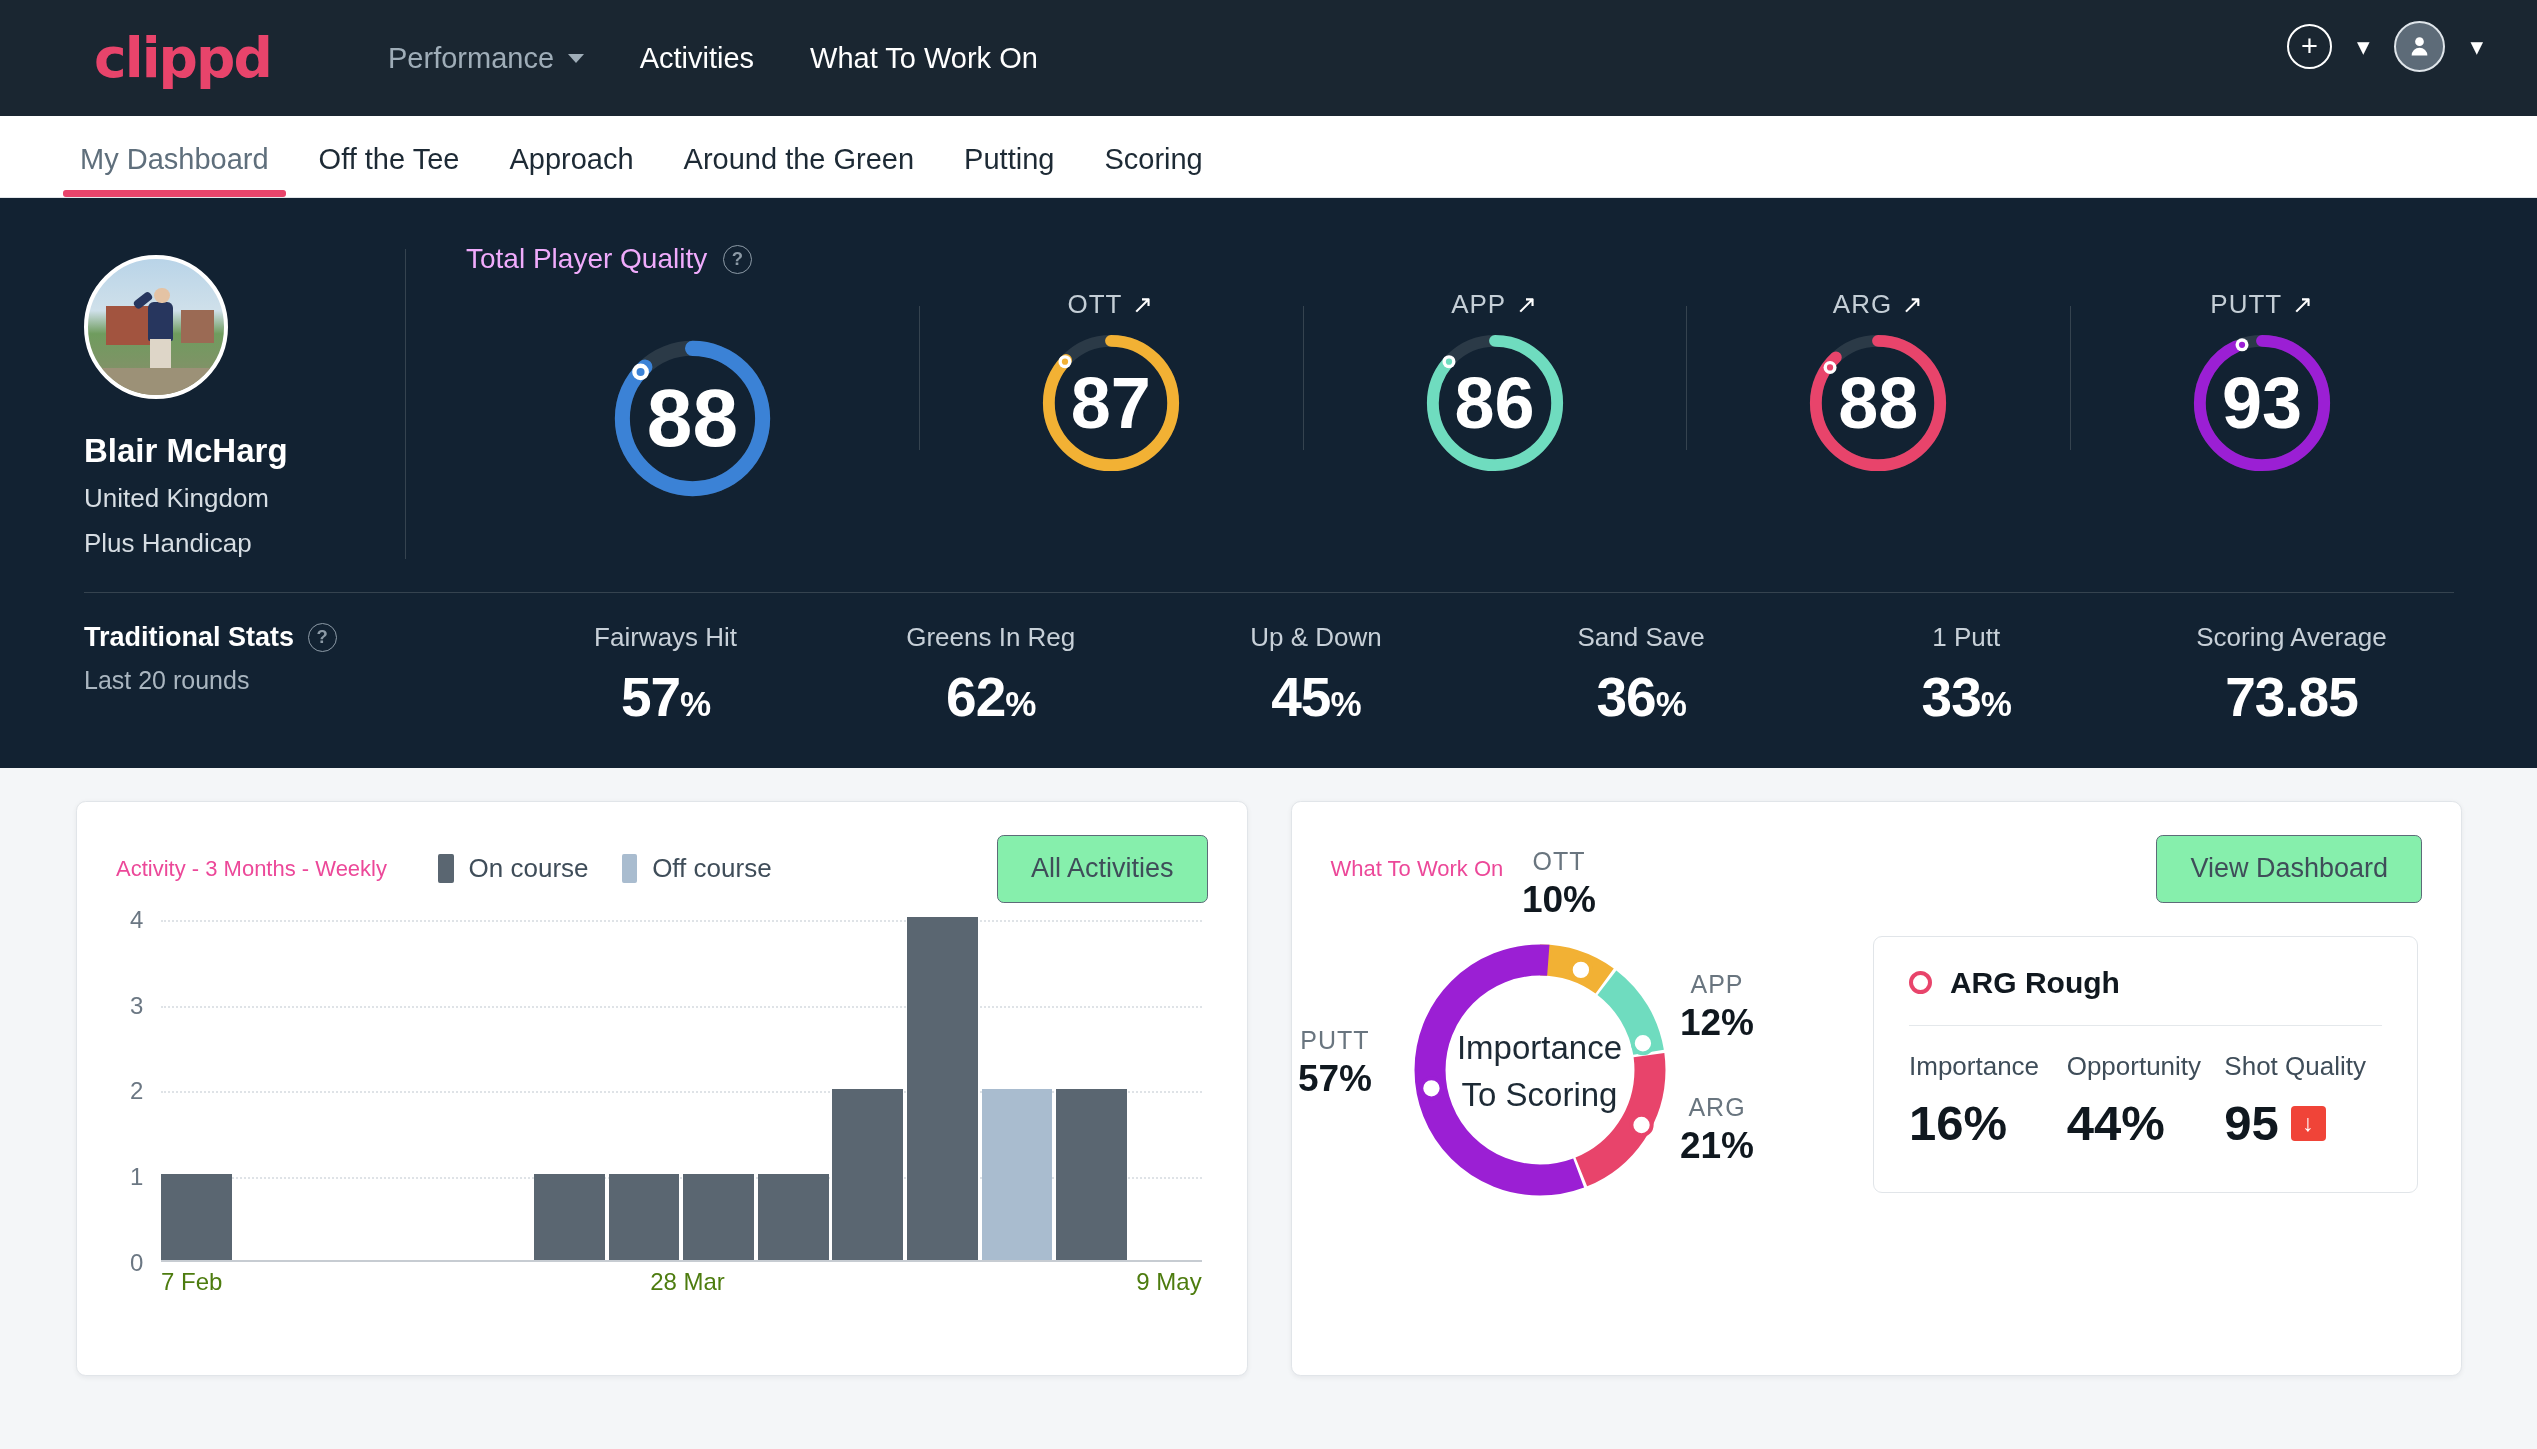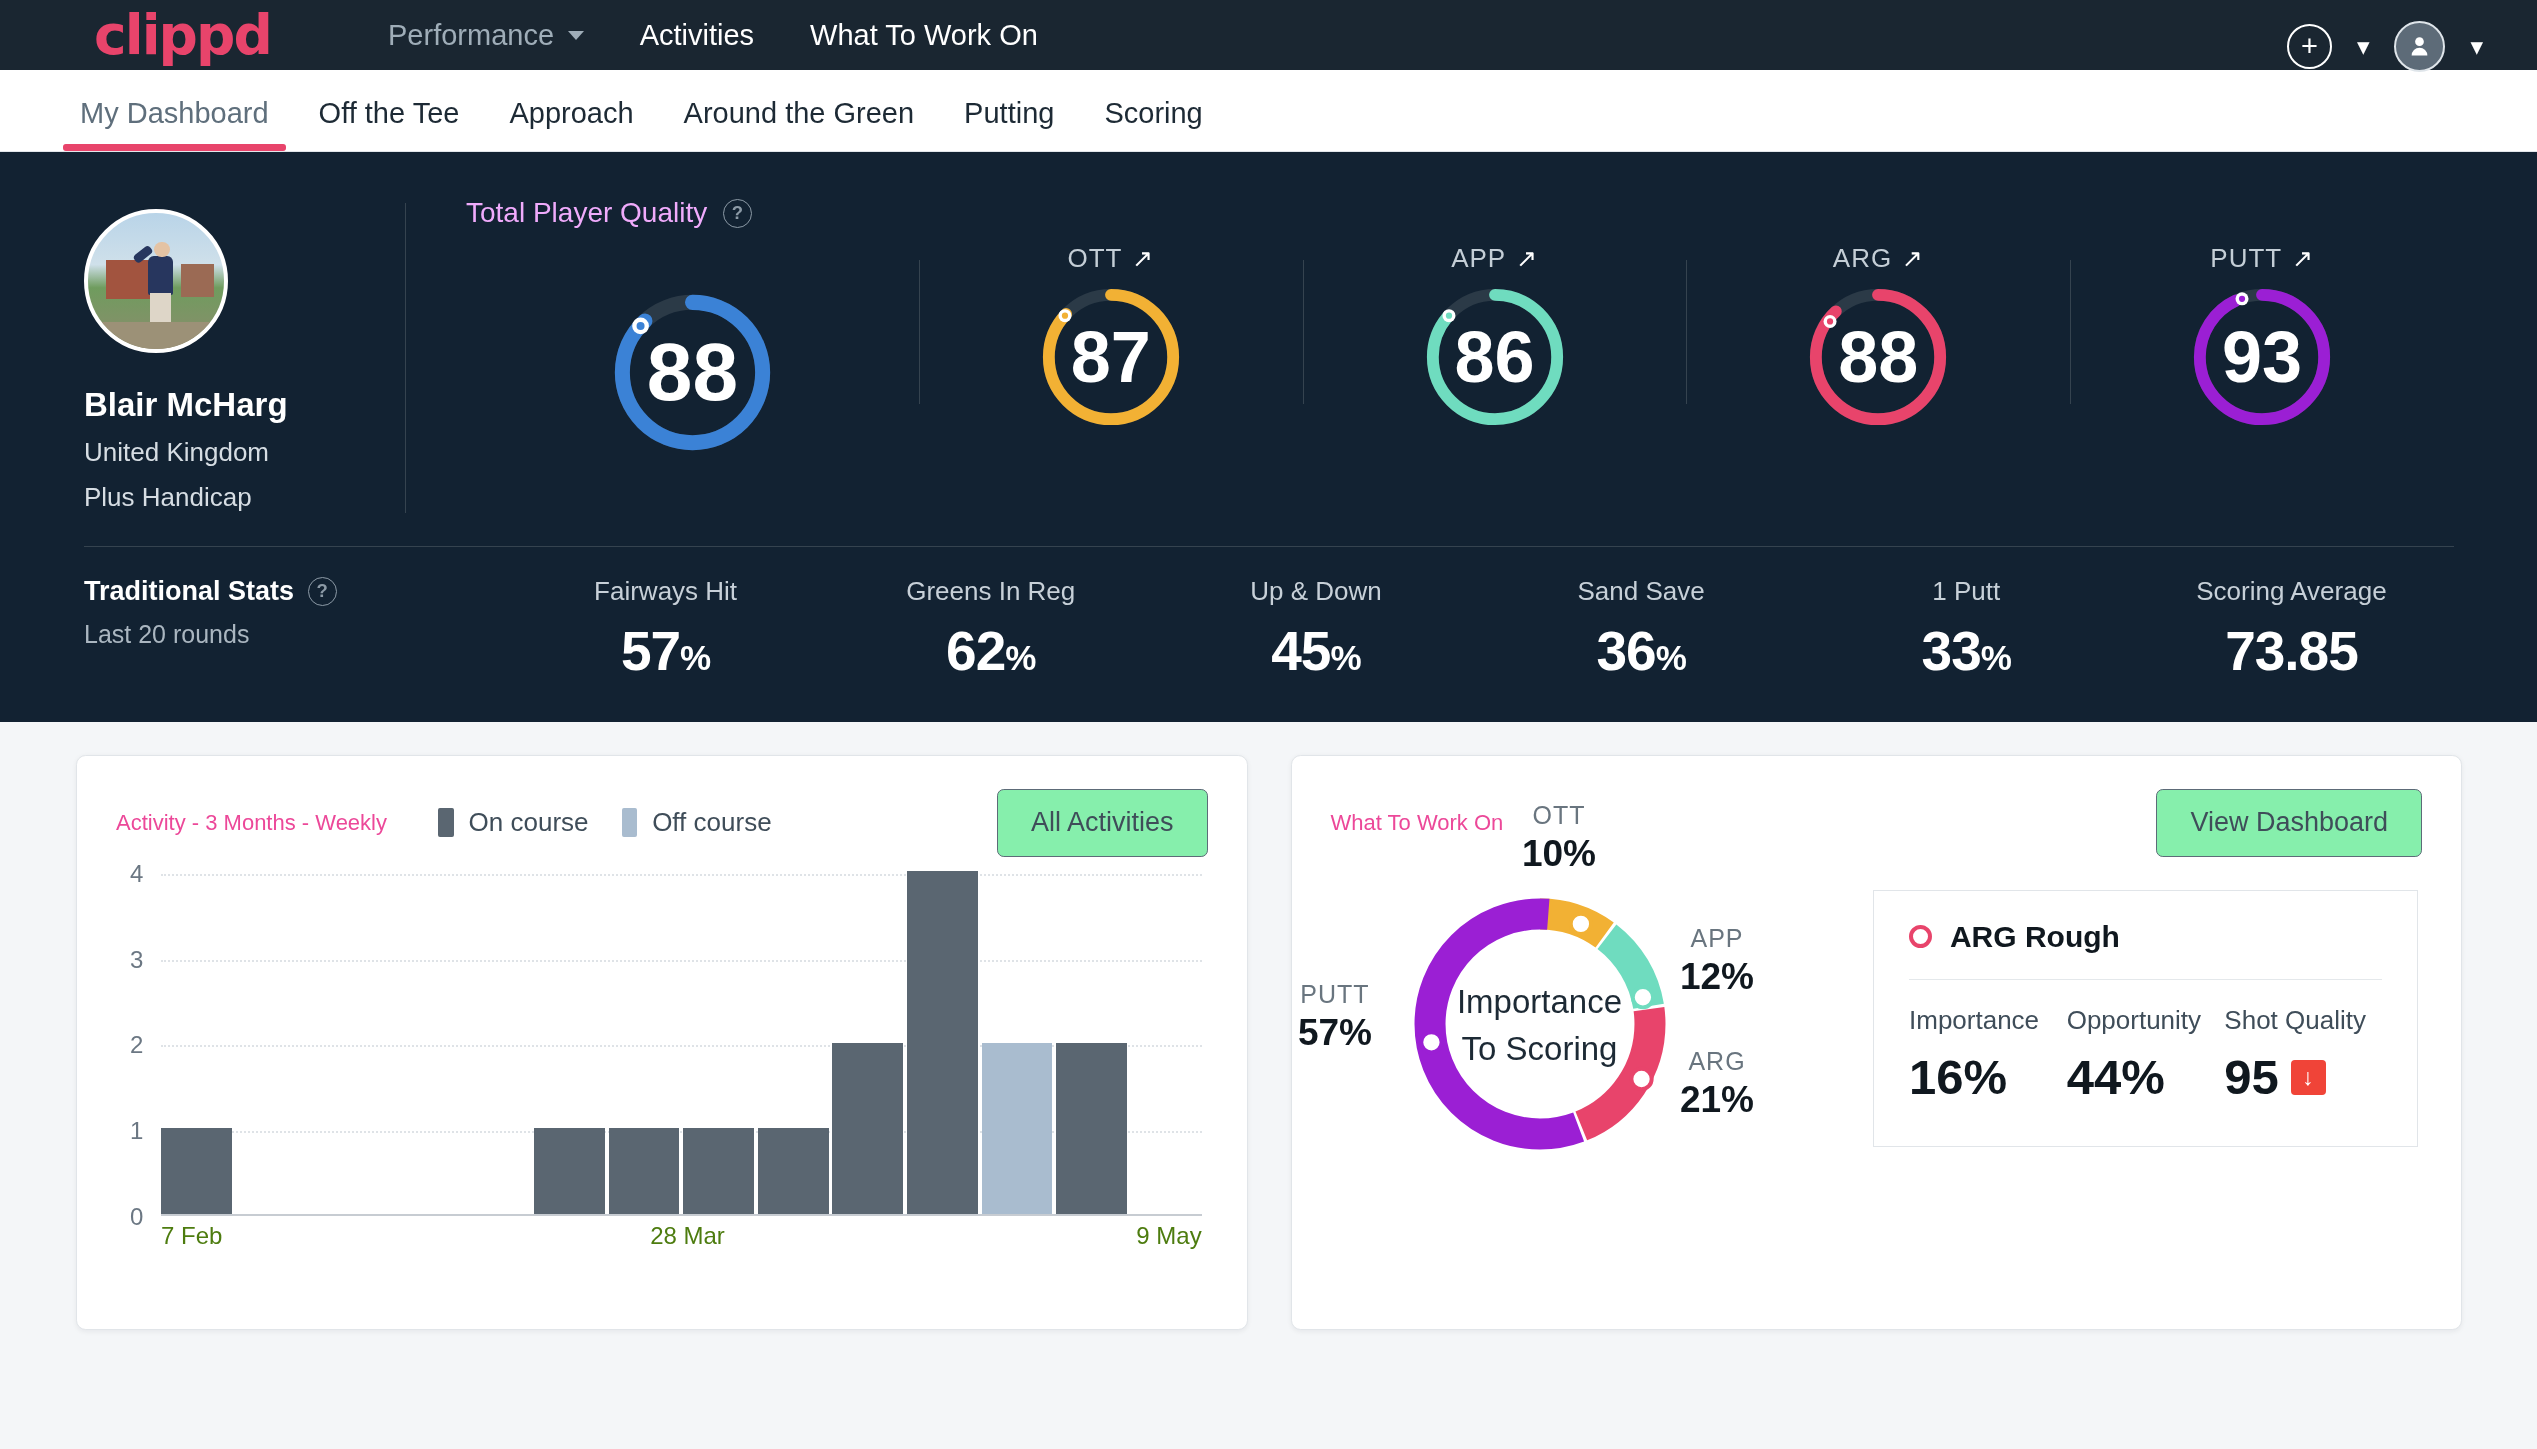--- a/index.html
+++ b/index.html
@@ -5,21 +5,21 @@
   * { box-sizing: border-box; margin: 0; padding: 0; }
   html, body {
     width: 2538px; height: 1450px;
     font-family: "Liberation Sans", sans-serif;
     background: #f4f6f8;
     overflow: hidden;
   }
 
   
   .topnav {
-    height: 70px; background: #1a2631;
+    height: 116px; background: #1a2631;
     display: flex; align-items: center;
     padding: 0 55px;
     position: relative;
   }
   .logo {
     font-size: 55px; font-weight: 700; color: #e8446b;
     letter-spacing: -1.9px; margin-left: 39px;
     font-family: "DejaVu Sans", sans-serif;
   }
   .navlinks { display: flex; align-items: center; margin-left: 117px; gap: 56px; }
@@ -159,21 +159,21 @@
     position:absolute; inset:0; display:flex; flex-direction:column;
     align-items:center; justify-content:center; gap: 9.7px;
   }
   .donut-center span { font-size: 33px; color:#1d2a35; }
   .dlab { position:absolute; text-align:center; }
   .dlab .k { font-size: 25px; color:#69757f; letter-spacing:1px; }
   .dlab .v { font-size: 37px; font-weight:700; color:#10181f; margin-top:3.9px; }
 
   .detail {
     position:absolute; right: 43px; top: 134px; width: 545px;
-    border:1px solid #e1e5e9; border-radius: 0; background:#fff; padding: 29px 35px 41px 35px;
+    border:1px solid #e1e5e9; border-radius: 9px; background:#fff; padding: 29px 35px 41px 35px;
   }
   .detail-head { display:flex; align-items:center; gap: 17.5px; }
   .ring-dot { width: 23.4px; height:23.4px; border-radius:50%; border: 4.9px solid #e8446b; }
   .detail-title { font-size: 30px; font-weight:700; color:#10181f; }
   .detail-hr { height:1px; background:#e4e8eb; margin: 25px 0 0 0; }
   .metrics { display:flex; margin-top: 25px; }
   .metric { flex:1; }
   .metric .k { font-size: 26px; color:#3f4d59; }
   .metric .v { font-size: 49px; font-weight:700; color:#10181f; margin-top: 13.6px; display:flex; align-items:center; gap:11.7px; }
   .down-badge {

